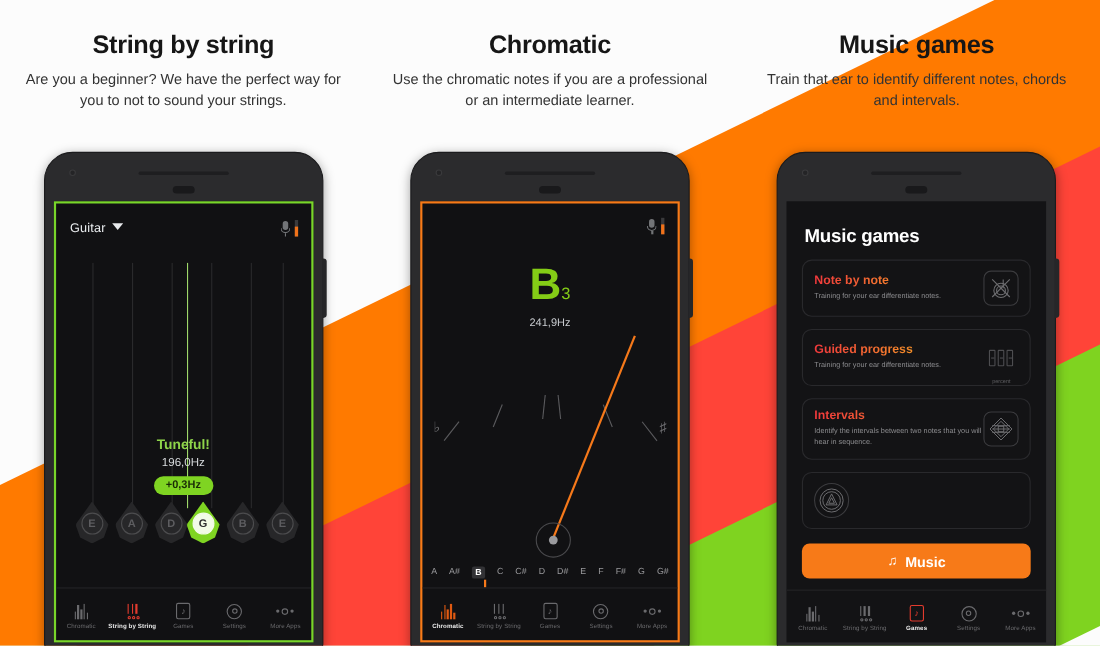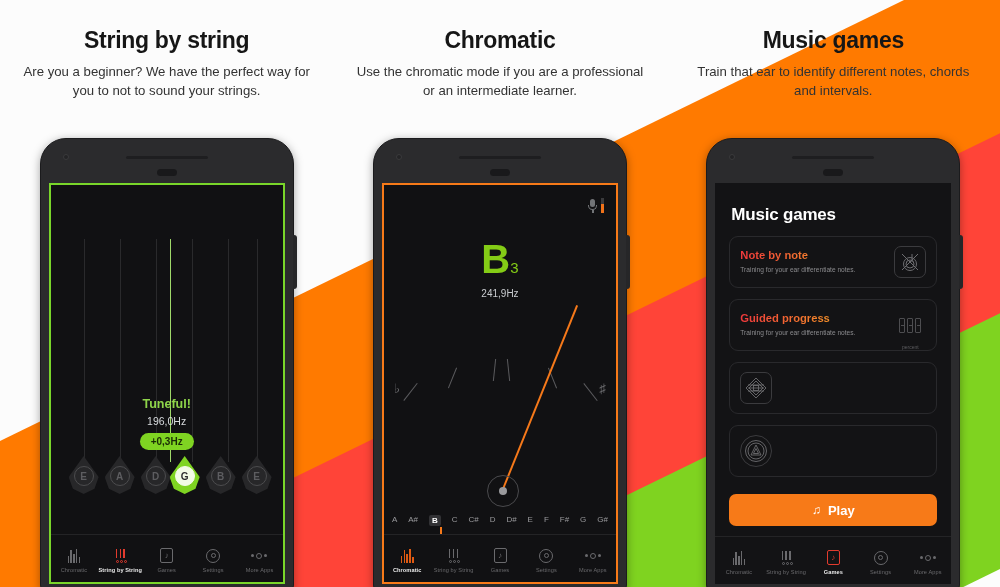--- a/index.html
+++ b/index.html
@@ -183,20 +183,35 @@
     </div>
 
     <div class="phone-wrap">
       <div class="phone">
         <div class="phone-cam"></div>
         <div class="phone-speaker"></div>
         <div class="phone-sensor"></div>
 
         <div class="screen accent-green">
 
+          <div class="tuner-top">
+            <div>
+              <span class="inst-label">Guitar</span><span class="chev"></span>
+            </div>
+            <div class="mic-group">
+              <span class="mic-icon">
+                <span class="cap"></span>
+                  <span class="arc"></span>
+                  <span class="stem"></span>
+              </span>
+              <span class="meter">
+                  <i></i>
+                </span>
+            </div>
+          </div>
 
           <div class="strings-area">
             <div class="sline" style="left:33px;"></div>
             <div class="sline" style="left:69px;"></div>
             <div class="sline" style="left:105px;"></div>
             <div class="sline active" style="left:119px;"></div>
             <div class="sline" style="left:141px;"></div>
             <div class="sline" style="left:177px;"></div>
             <div class="sline" style="left:206px;"></div>
 
@@ -285,21 +300,21 @@
           </div>
 
         </div>
       </div>
     </div>
   </div>
 
   <div class="panel">
     <div class="panel-head">
       <div class="panel-title">Chromatic</div>
-      <div class="panel-sub">Use the chromatic mode if you are a professional or an intermediate learner.</div>
+      <div class="panel-sub">Use the chromatic notes if you are a professional or an intermediate learner.</div>
     </div>
 
     <div class="phone-wrap">
       <div class="phone">
         <div class="phone-cam"></div>
         <div class="phone-speaker"></div>
         <div class="phone-sensor"></div>
 
         <div class="screen accent-orange">
 
@@ -452,20 +467,24 @@
               <span class="digits">
                   <b></b>
                   <b></b>
                   <b></b>
                 </span>
               <span class="gc-ico-lbl">percent</span>
             </div>
           </div>
 
           <div class="game-card">
+            <div class="gc-left">
+              <div class="gc-title">Intervals</div>
+              <div class="gc-sub">Identify the intervals between two notes that you will hear in sequence.</div>
+            </div>
             <div class="gc-ico">
               <svg width="24" height="24" viewBox="0 0 24 24" fill="none" stroke="#6d6d70" stroke-width="0.9">
                 <path d="M12 2 L22 12 L12 22 L2 12 Z"></path>
                 <path d="M12 5 L19 12 L12 19 L5 12 Z"></path>
                 <path d="M4 9 H20 M4 12 H20 M4 15 H20"></path>
                 <rect x="9.5" y="9.5" width="5" height="5"></rect>
               </svg>
             </div>
           </div>
 
@@ -475,21 +494,21 @@
                 <circle cx="12" cy="12" r="10.5"></circle>
                   <circle cx="12" cy="12" r="8"></circle>
                 <path d="M12 6 L17 16 H7 Z"></path>
                   <path d="M12 9.5 L14.6 14.5 H9.4 Z"></path>
               </svg>
             </div>
           </div>
 
           <div class="play-btn">
             <span class="play-ico">♫</span>
-            <span>Play</span>
+            <span>Music</span>
           </div>
 
           <div class="nav">
             <div class="nav-item">
               <div class="nav-ico">
                 <span class="ic-chrom">
                     <b style="height:7px"></b>
                     <b style="height:13px"></b>
                     <b style="height:9px"></b>
                     <b style="height:14px"></b>

